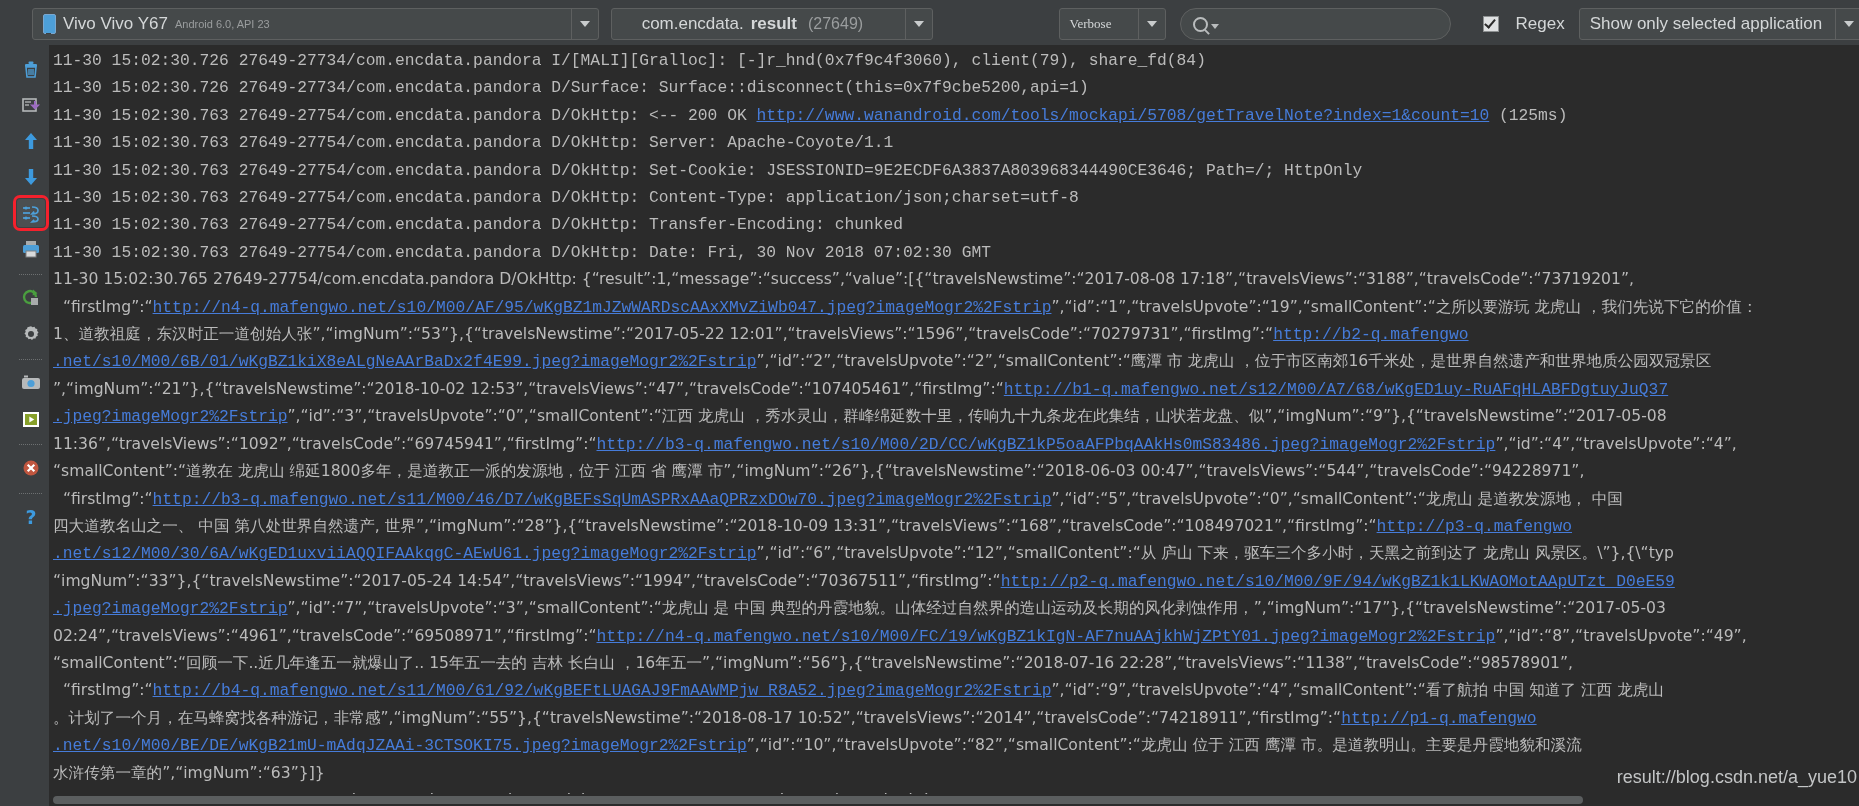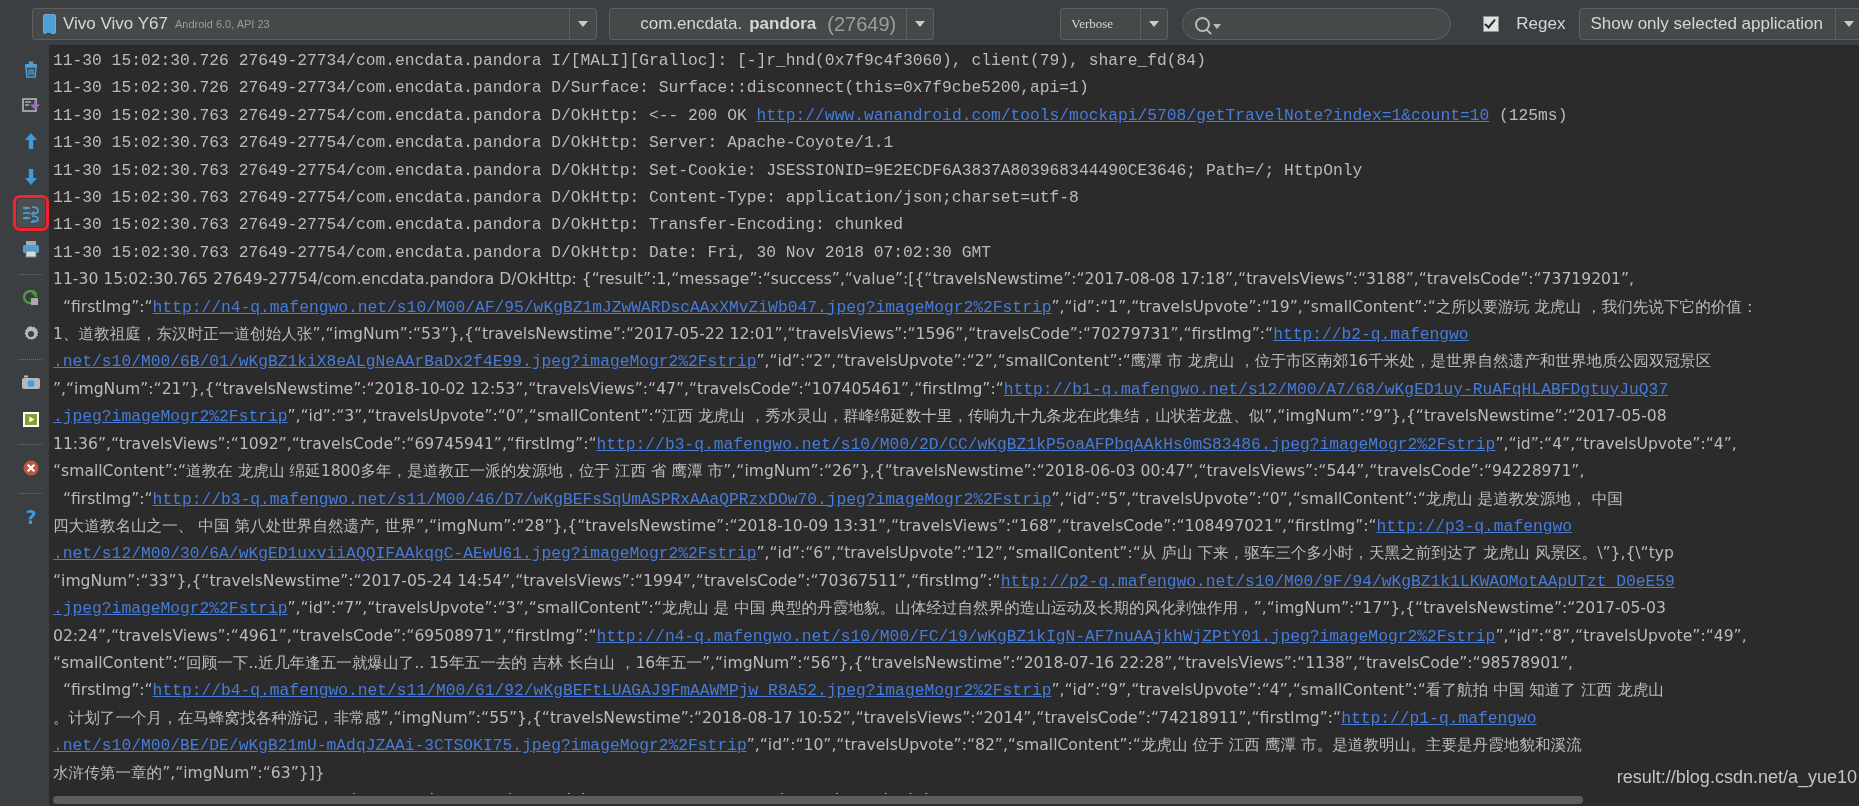--- a/index.html
+++ b/index.html
@@ -79,21 +79,21 @@
   .phone-icon:after{
     content:"";
     position:absolute;
     left:2px; bottom:-1px;
     width:5px;height:1.5px;background:#3c3f41;
   }
   .pkg-combo { width: 328px; margin-left: 12px; padding-left: 20px; }
   .pkg-combo .combo-body { flex: 1; }
   .pkg-text { color: #d4d7d8; font-size: 17px; }
   .pkg-text b { font-weight: bold; }
-  .pkg-pid { color: #9a9d9e; font-size: 20px; margin-left: 4px; }
+  .pkg-pid { color: #9a9d9e; font-size: 16px; margin-left: 4px; }
 
   .level-combo { width: 110px; margin-left: 126px; }
   .level-combo .combo-body { flex: 1; justify-content: flex-start; }
   .level-text { color: #d4d7d8; font-size: 13px; font-family: Liberation Serif, serif; }
 
   .searchbox {
     width: 275px;
     height: 32px;
     margin-left: 14px;
     background: #45494a;
@@ -276,21 +276,21 @@
         <span class="dev-meta">Android 6.0, API 23</span>
       </div>
       <div class="arrow-btn">
         <span class="caret"></span>
       </div>
     </div>
 
     <div class="combo pkg-combo">
       <div class="combo-body">
         <span class="pkg-text">com.encdata.</span>
-          <span class="pkg-text"><b>pandora</b></span>
+          <span class="pkg-text"><b>result</b></span>
         <span class="pkg-pid">(27649)</span>
       </div>
       <div class="arrow-btn">
         <span class="caret"></span>
       </div>
     </div>
 
     <div class="combo level-combo">
       <div class="combo-body">
         <span class="level-text">Verbose</span>

